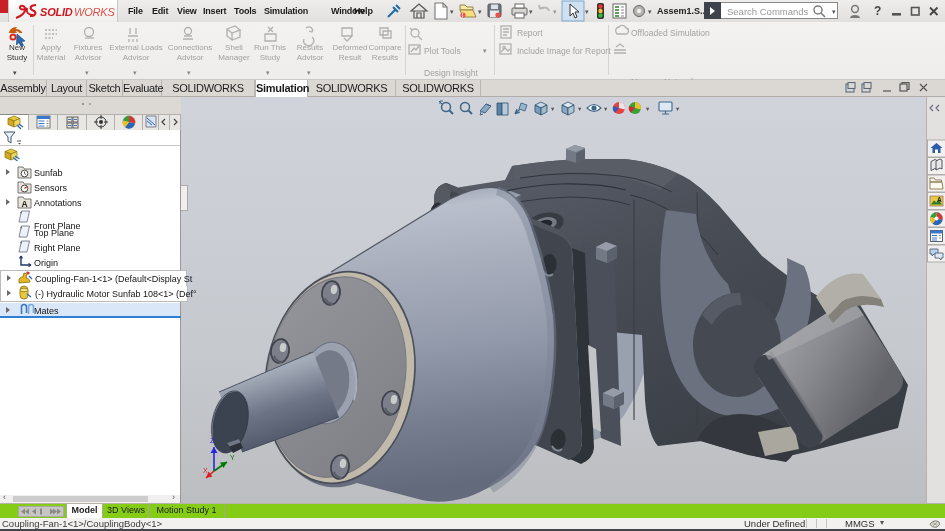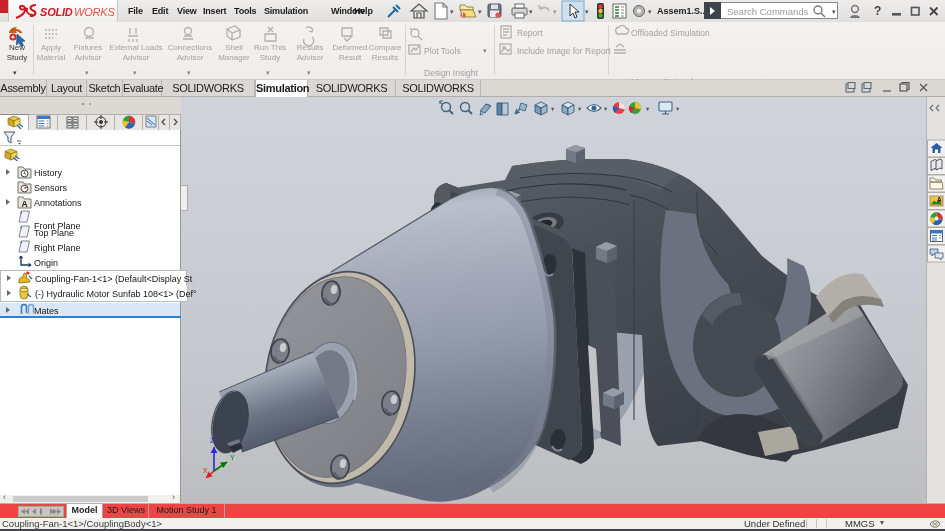--- a/index.html
+++ b/index.html
@@ -37,21 +37,21 @@
 #filterrow { position:absolute; left:0; top:0; width:180px; height:16px; border-bottom:1px solid #c8c6c3; background:#fff; }
 .trow { position:absolute; left:0; width:180px; height:15px; font-size:9px; color:#141414; white-space:nowrap; }
 .trow .txt { position:absolute; left:34px; top:3px; }
 .arr { position:absolute; left:6px; top:4px; width:0; height:0; border-left:4px solid #6a6a6a; border-top:3.5px solid transparent; border-bottom:3.5px solid transparent; }
 #bluebar { position:absolute; left:0; top:186px; width:181px; height:2px; background:#2f80d3; }
 #hscroll { position:absolute; left:0; top:365px; width:180px; height:8px; background:#f1f0ef; }
 #hthumb { position:absolute; left:13px; top:1px; width:135px; height:6px; background:#cccccc; }
 
 #taskpane { position:absolute; left:926px; top:97px; width:19px; height:406px; background:#e3e1e0; border-left:1px solid #b5b2af; }
 
-#bottomtabs { position:absolute; left:0; top:503px; width:945px; height:15px; background:#ef4444; border-top:1px solid #b5b2ae; }
+#bottomtabs { position:absolute; left:0; top:503px; width:945px; height:15px; background:#84cc16; border-top:1px solid #b5b2ae; }
 .btab { position:absolute; top:0; height:14px; font-size:9px; color:#1c1c1c; line-height:13px; text-align:center; border-right:1px solid #a8a5a1; }
 #vcr { position:absolute; left:18px; top:2px; width:46px; height:11px; background:#c8c6c3; border:1px solid #aaa8a5; }
 #statusbar { position:absolute; left:0; top:518px; width:945px; height:11px; background:#f2f1f0; font-size:9.5px; color:#2e2e2e; }
 #bottomedge { position:absolute; left:0; top:529px; width:945px; height:2px; background:#43454a; }
 .sbtxt { position:absolute; top:0px; }
 </style>
 </head>
 <body>
 <div id="app">
 
@@ -510,21 +510,21 @@
           <path d="M1 2 l8 7 m-8 -4 l5 4" stroke="#2a66b8" stroke-width="1"></path>
         </g>
         <path d="M165 5 l-3 3 3 3" fill="none" stroke="#444" stroke-width="1.2"></path>
         <path d="M174 5 l3 3 -3 3" fill="none" stroke="#444" stroke-width="1.2"></path>
       </svg>
     </div>
     <div id="panel">
       <div id="filterrow"></div>
       <div class="trow" style="top:35px;">
           <span class="arr"></span>
-          <span class="txt">History</span>
+          <span class="txt">Sunfab</span>
         </div>
       <div class="trow" style="top:50px;">
           <span class="txt">Sensors</span>
         </div>
       <div class="trow" style="top:65px;">
           <span class="arr"></span>
           <span class="txt">Annotations</span>
         </div>
       <div class="trow" style="top:88px;">
           <span class="txt">Front Plane</span>

